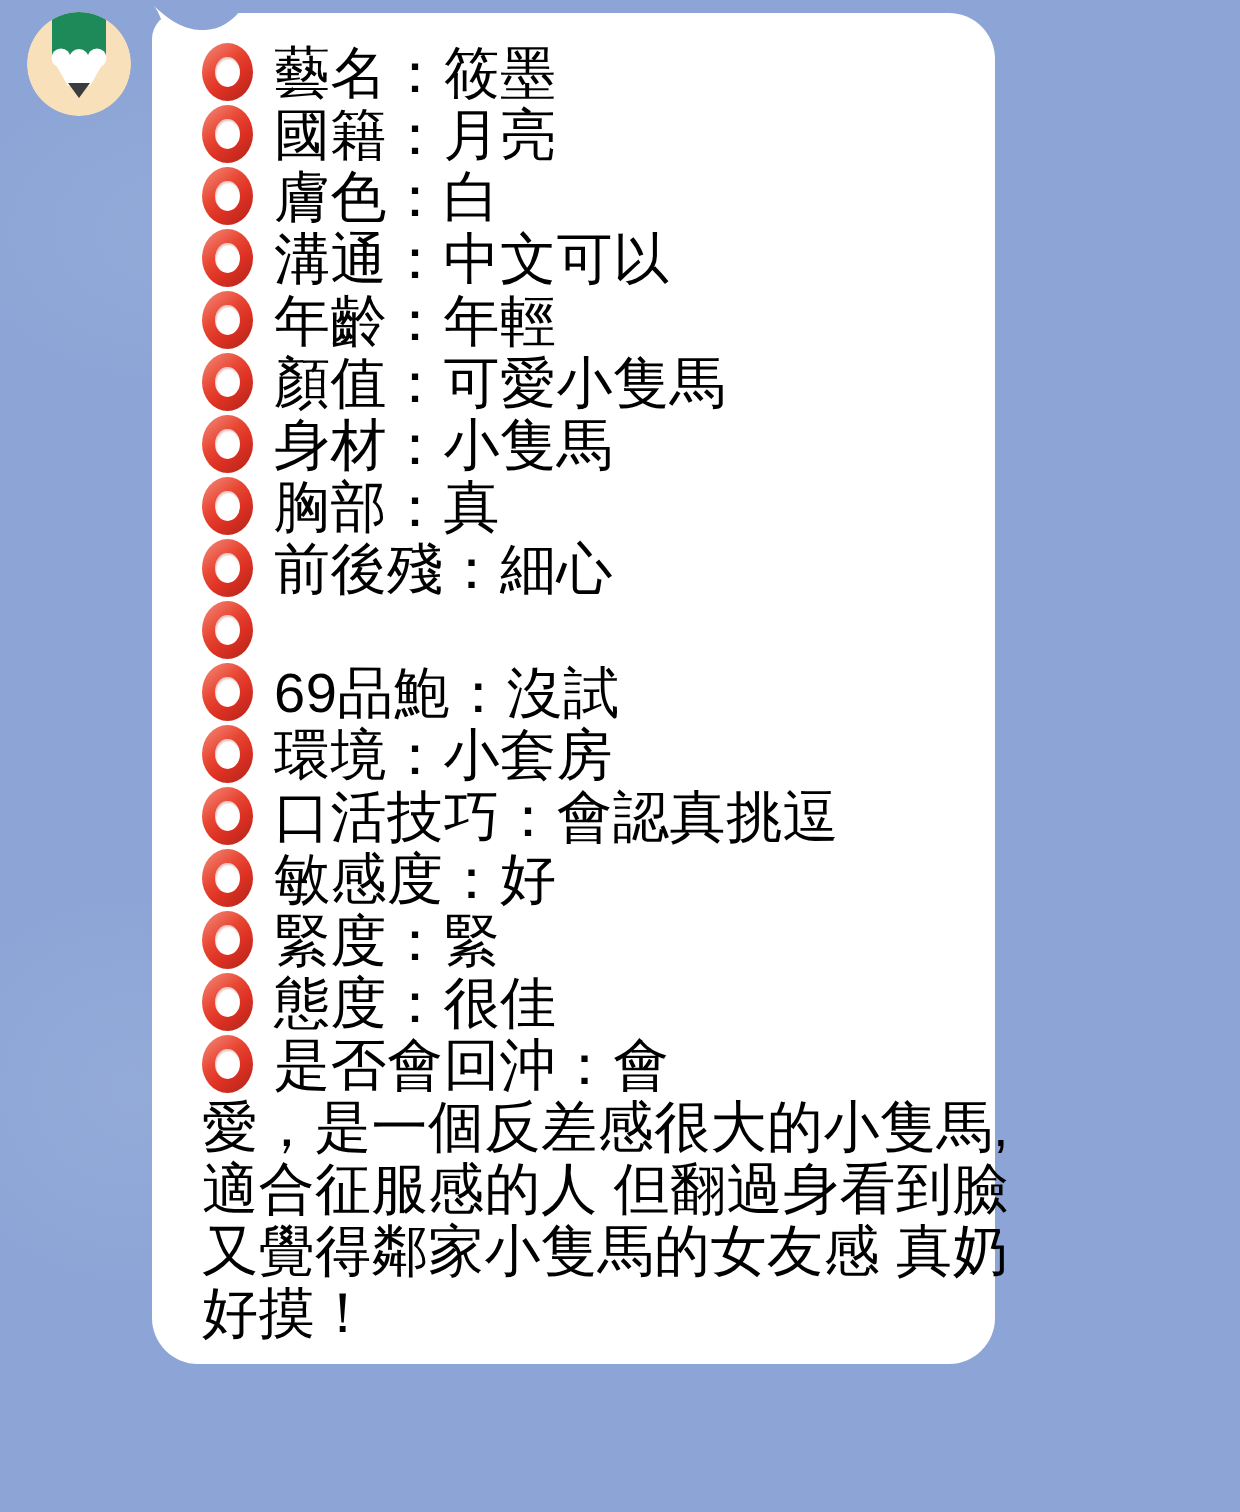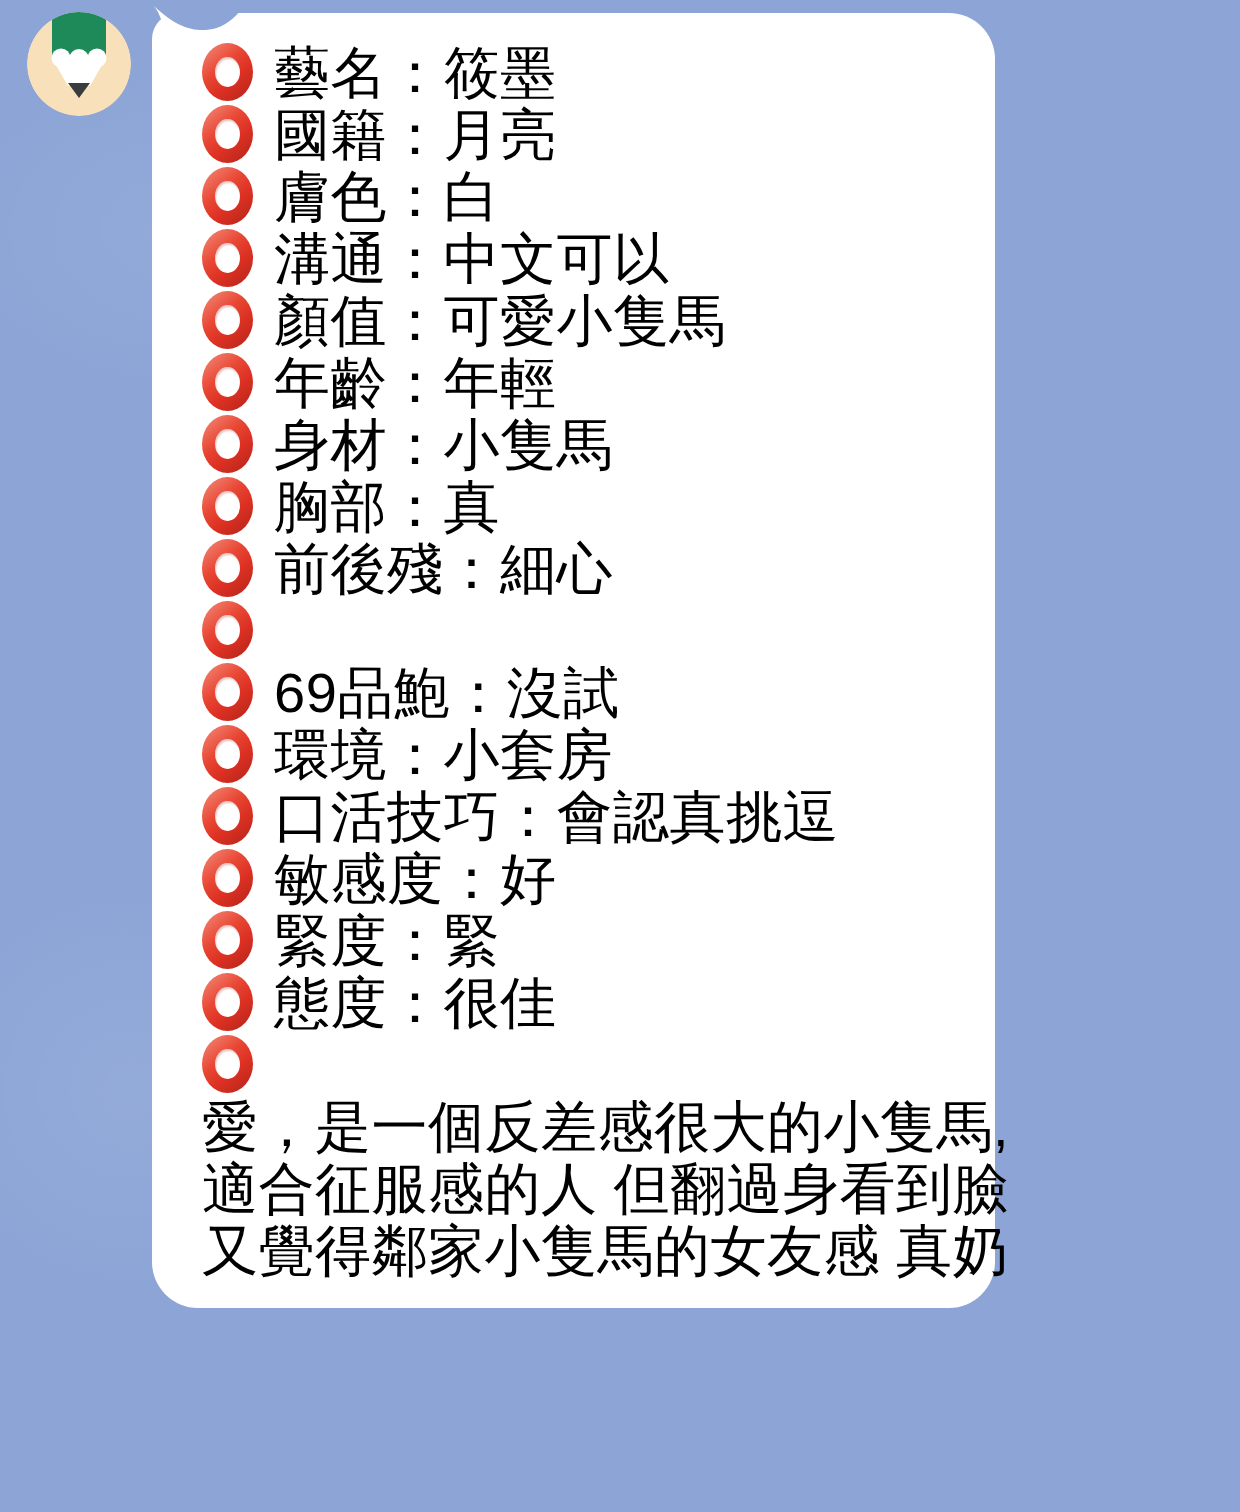--- a/index.html
+++ b/index.html
@@ -25,21 +25,21 @@
   .av-bg   { fill: #F7E0BA; }
   .av-body { fill: #1E8A5A; }
   .av-wood { fill: #FFFFFF; }
   .av-tip  { fill: #383C3F; }
 
   .bubble {
     position: absolute; left: 152px; top: 13px;
     width: 843px; box-sizing: border-box;
     background: #FFFFFF;
     border-radius: 26px 46px 46px 46px;
-    padding: 29px 14px 26px 50px;
+    padding: 29px 14px 20px 50px;
   }
   .tail {
     position: absolute; left: -12px; top: -13px;
     width: 110px; height: 70px; overflow: visible;
   }
   .tail .t-horn  { fill: #FFFFFF; }
   .tail .t-carve { fill: #8CA5D6; }
 
   .content {
     font-size: 56px; line-height: 62px;
@@ -93,30 +93,31 @@
   <svg class="tail" viewBox="0 0 110 70">
     <path class="t-horn" d="M 14 6 C 40 26 60 31 76 29 L 76 62 L 18 62 C 27 42 25 20 14 6 Z"></path>
     <path class="t-carve" d="M 0 0 H 100 V 11 C 91 22 80 29 66 30 C 50 31 34 25 14 6 L 0 0 Z"></path>
   </svg>
 
   <div class="content">
     <div class="row"><span class="ring"></span><span>藝名：筱墨</span></div>
     <div class="row"><span class="ring"></span><span>國籍：月亮</span></div>
     <div class="row"><span class="ring"></span><span>膚色：白</span></div>
     <div class="row"><span class="ring"></span><span>溝通：中文可以</span></div>
+    <div class="row"><span class="ring"></span><span>年齡：年輕</span></div>
     <div class="row"><span class="ring"></span><span>顏值：可愛小隻馬</span></div>
-    <div class="row"><span class="ring"></span><span>年齡：年輕</span></div>
     <div class="row"><span class="ring"></span><span>身材：小隻馬</span></div>
     <div class="row"><span class="ring"></span><span>胸部：真</span></div>
     <div class="row"><span class="ring"></span><span>前後殘：細心</span></div>
     <div class="row"><span class="ring"></span></div>
     <div class="row"><span class="ring"></span><span>69品鮑：沒試</span></div>
     <div class="row"><span class="ring"></span><span>環境：小套房</span></div>
     <div class="row"><span class="ring"></span><span>口活技巧：會認真挑逗</span></div>
     <div class="row"><span class="ring"></span><span>敏感度：好</span></div>
     <div class="row"><span class="ring"></span><span>緊度：緊</span></div>
     <div class="row"><span class="ring"></span><span>態度：很佳</span></div>
-    <div class="row"><span class="ring"></span></div>
+    <div class="row"><span class="ring"></span><span>是否會回沖：會</span></div>
     <div class="cont">愛，是一個反差感很大的小隻馬,</div>
     <div class="cont">適合征服感的人 但翻過身看到臉</div>
     <div class="cont">又覺得鄰家小隻馬的女友感 真奶</div>
+    <div class="cont">好摸！</div>
   </div>
 </div>
 
 </body></html>

